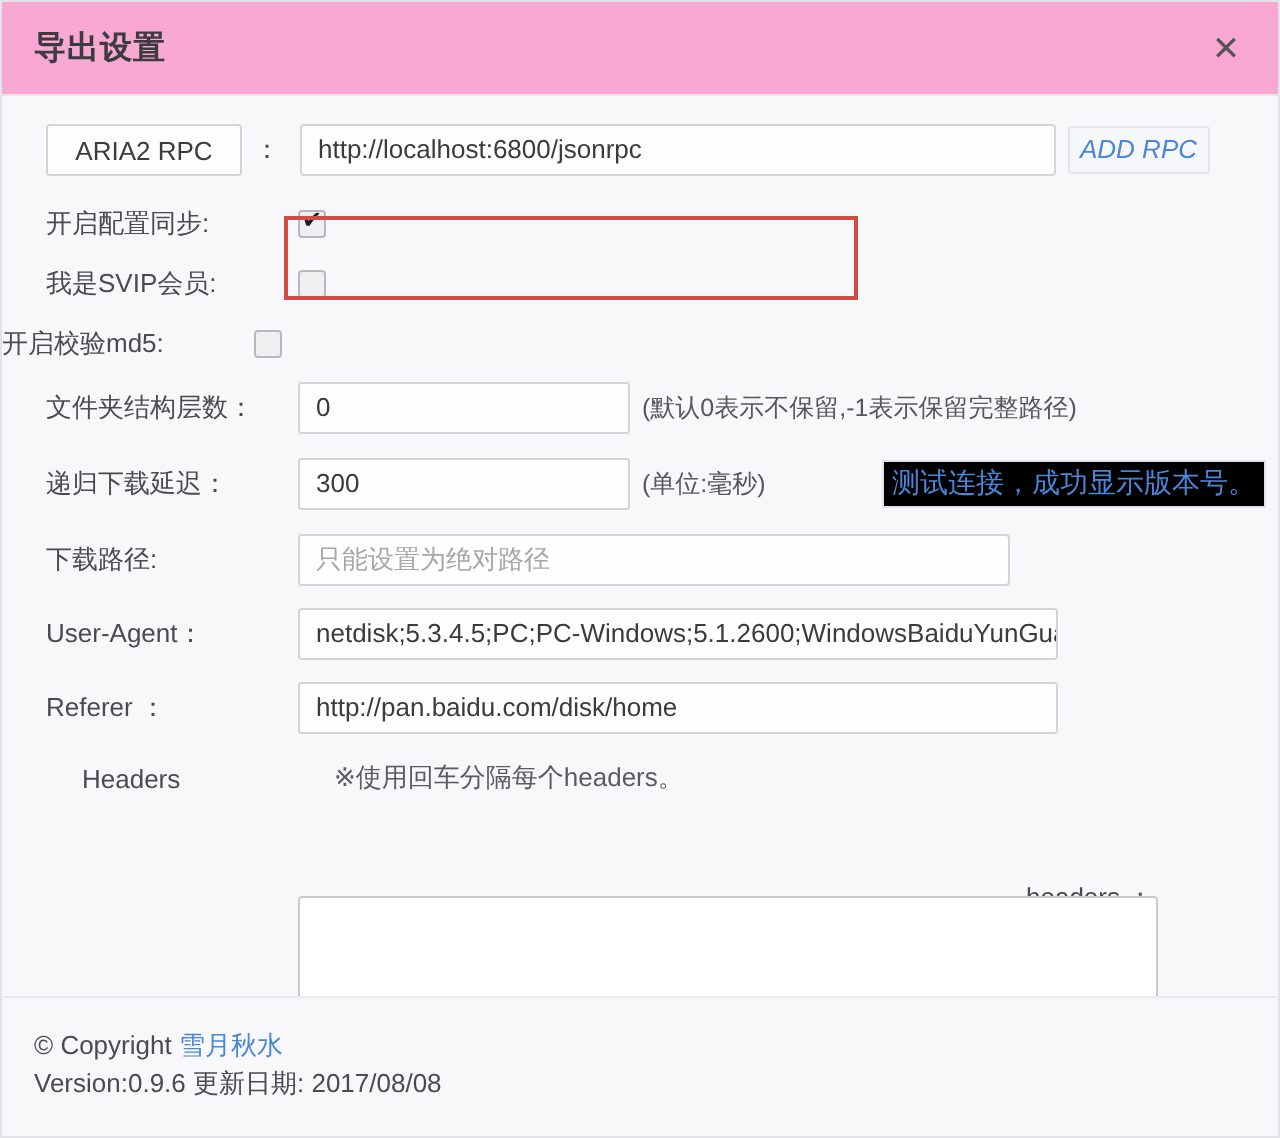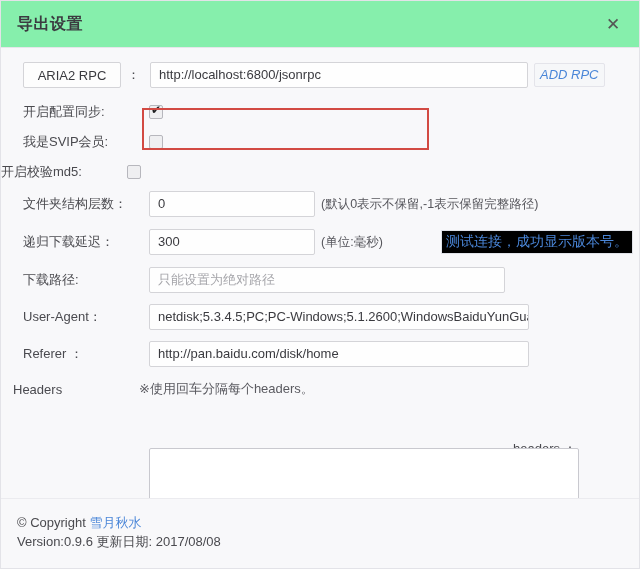--- a/index.html
+++ b/index.html
@@ -22,21 +22,21 @@
     box-sizing: border-box;
     border: 1px solid #e3e3e8;
     display: flex;
     flex-direction: column;
   }
   
   .titlebar {
     position: relative;
     height: 46px;
     flex: 0 0 46px;
-    background: #86efac;
+    background: #f9a8d4;
     border-bottom: 1px solid #e6e6ea;
     display: flex;
     align-items: center;
   }
   .title-text {
     margin-left: 16px;
     font-size: 16px;
     font-weight: bold;
     color: #3b3b40;
     letter-spacing: 0.5px;
@@ -274,21 +274,21 @@
     <div class="row" style="top:256px; height:26px; padding-left:22px;">
       <span class="lbl" style="width:126px;">User-Agent：</span>
       <div class="txt-input" style="width:380px;">netdisk;5.3.4.5;PC;PC-Windows;5.1.2600;WindowsBaiduYunGuanJia</div>
     </div>
 
     <div class="row" style="top:293px; height:26px; padding-left:22px;">
       <span class="lbl" style="width:126px;">Referer ：</span>
       <div class="txt-input" style="width:380px;">http://pan.baidu.com/disk/home</div>
     </div>
 
-    <div class="row" style="top:330px; height:22px; padding-left:12px;">
+    <div class="row" style="top:330px; height:22px; padding-left:40px;">
       <span class="lbl" style="width:126px;">Headers</span>
       <span class="note">※使用回车分隔每个headers。</span>
     </div>
 
     <div class="row" style="top:390px; height:22px; padding-left:22px;justify-content:flex-end;">
       <span class="lbl" style="width:126px;">headers ：</span>
     </div>
 
     <textarea class="headers-area" placeholder="" style=""></textarea>
 

